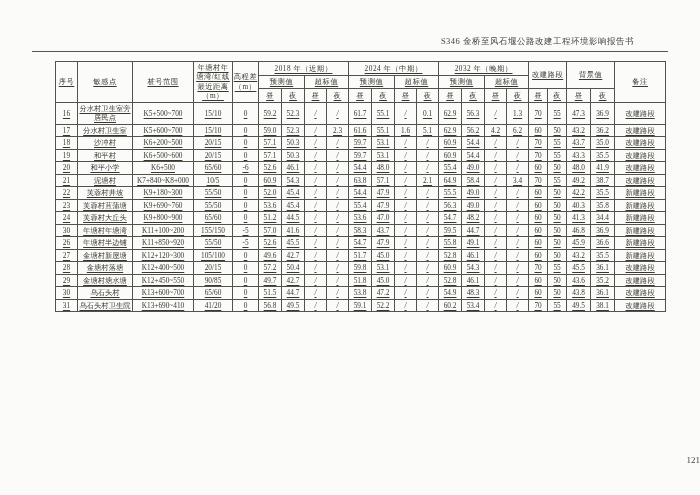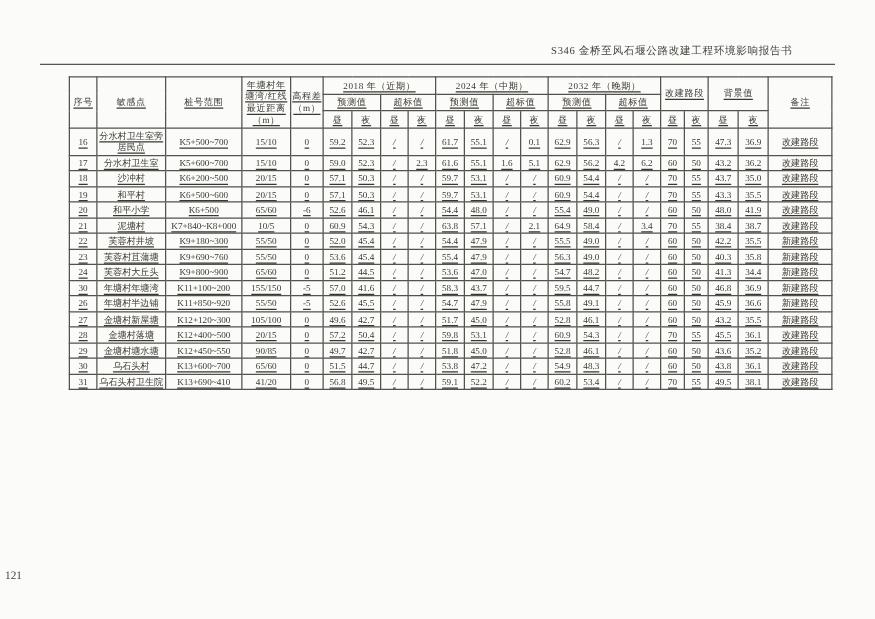--- a/index.html
+++ b/index.html
@@ -41,21 +41,21 @@
     text-underline-offset:1.5px;
     word-break:break-all;
     color:#3a3831;
   }
   table.noise th{letter-spacing:0.5px;}
   td.slash{font-style:italic;}
   .page-num{
     position:absolute;
     left:4px;right:0;
     bottom:30px;
-    text-align:left;
+    text-align:right;
     font-size:9px;
     color:#45433c;
   }
 </style>
 </head>
 <body>
 
 <div class="doc-header">
   <span class="title">S346 金桥至风石堰公路改建工程环境影响报告书</span>
 </div>
@@ -260,21 +260,21 @@
         <td>63.8</td>
         <td>57.1</td>
         <td class="slash">/</td>
         <td>2.1</td>
         <td>64.9</td>
         <td>58.4</td>
         <td class="slash">/</td>
         <td>3.4</td>
         <td>70</td>
         <td>55</td>
-        <td>38.4</td>
+        <td>49.2</td>
         <td>38.7</td>
         <td>改建路段</td>
       </tr>
       <tr>
         <td>22</td>
         <td>芙蓉村井坡</td>
         <td>K9+180~300</td>
         <td>55/50</td>
         <td>0</td>
         <td>52.0</td>

